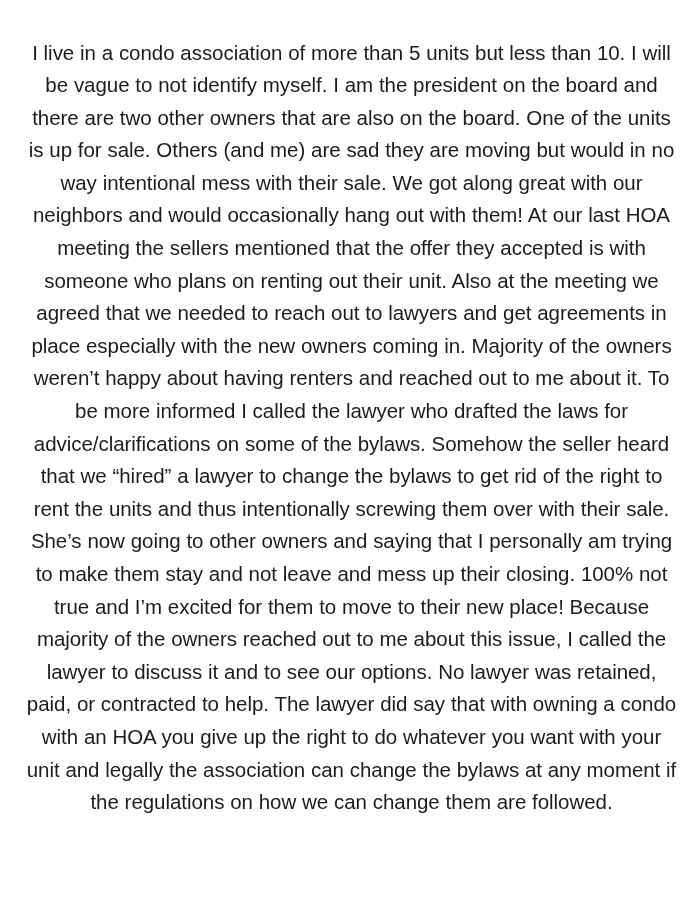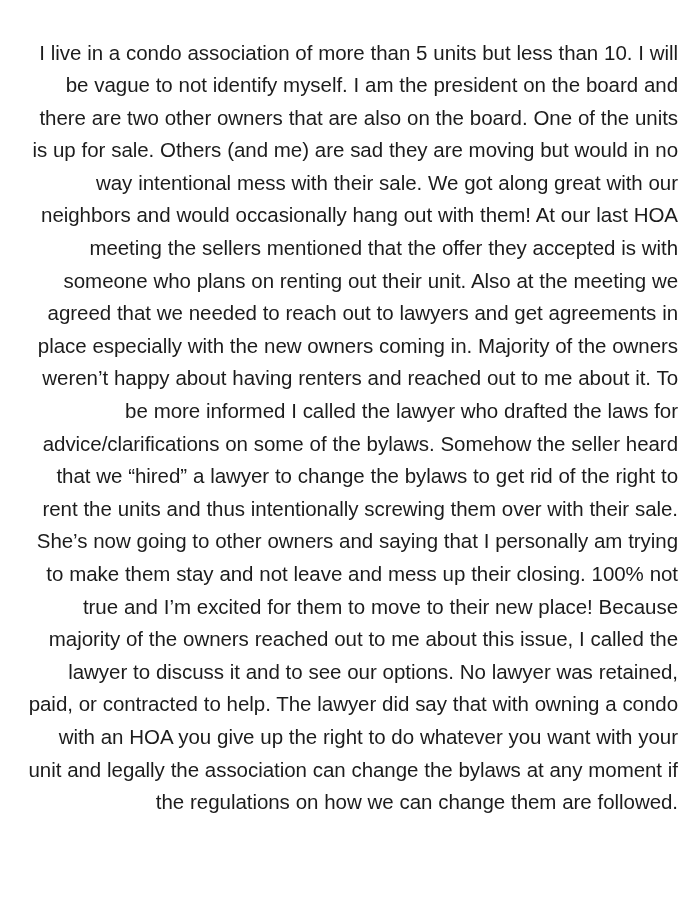--- a/index.html
+++ b/index.html
@@ -16,21 +16,21 @@
   }
   .post {
     box-sizing: border-box;
     width: 700px;
     padding: 16px 22px 10px 25px;
   }
   .post-body {
     font-size: 20.5px;
     line-height: 32.6px;
     letter-spacing: -0.05px;
-    text-align: right;
+    text-align: center;
     color: #1c1c1c;
     white-space: pre-wrap;
     word-spacing: 0.2px;
   }
 </style>
 </head>
 <body>
 
 <div class="post">
   <p class="post-body">I live in a condo association of more than 5 units but less than 10. I will be vague to not identify myself. I am the president on the board and there are two other owners that are also on the board. One of the units is up for sale. Others (and me) are sad they are moving but would in no way intentional mess with their sale. We got along great with our neighbors and would occasionally hang out with them! At our last HOA meeting the sellers mentioned that the offer they accepted is with someone who plans on renting out their unit. Also at the meeting we agreed that we needed to reach out to lawyers and get agreements in place especially with the new owners coming in. Majority of the owners weren’t happy about having renters and reached out to me about it. To be more informed I called the lawyer who drafted the laws for advice/clarifications on some of the bylaws. Somehow the seller heard that we “hired” a lawyer to change the bylaws to get rid of the right to rent the units and thus intentionally screwing them over with their sale. She’s now going to other owners and saying that I personally am trying to make them stay and not leave and mess up their closing. 100% not true and I’m excited for them to move to their new place! Because majority of the owners reached out to me about this issue, I called the lawyer to discuss it and to see our options. No lawyer was retained, paid, or contracted to help. The lawyer did say that with owning a condo with an HOA you give up the right to do whatever you want with your unit and legally the association can change the bylaws at any moment if the regulations on how we can change them are followed.</p>

